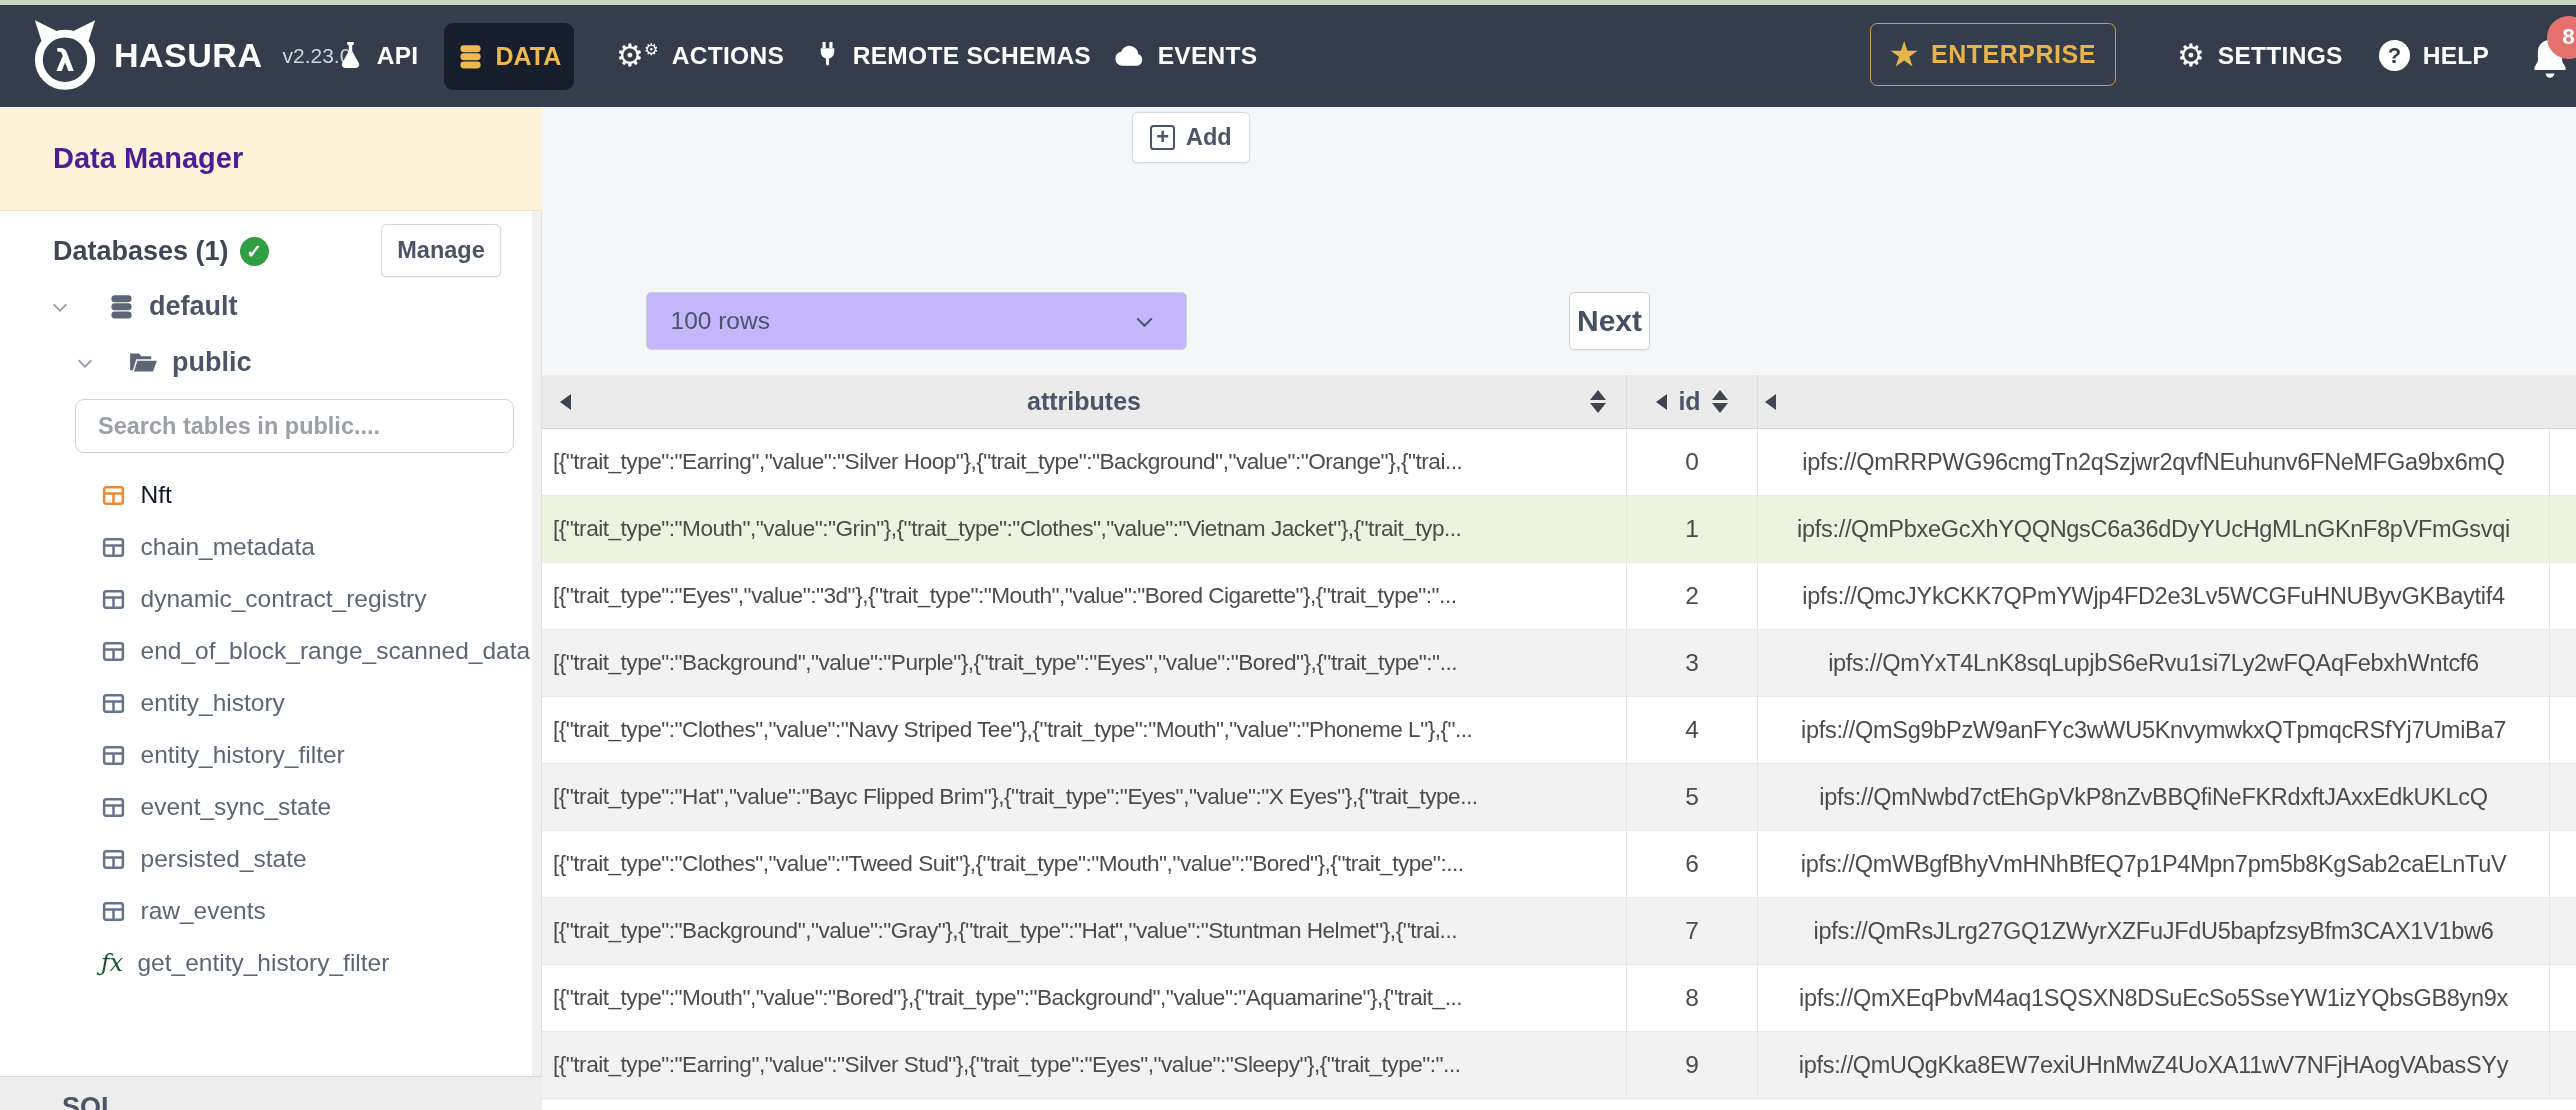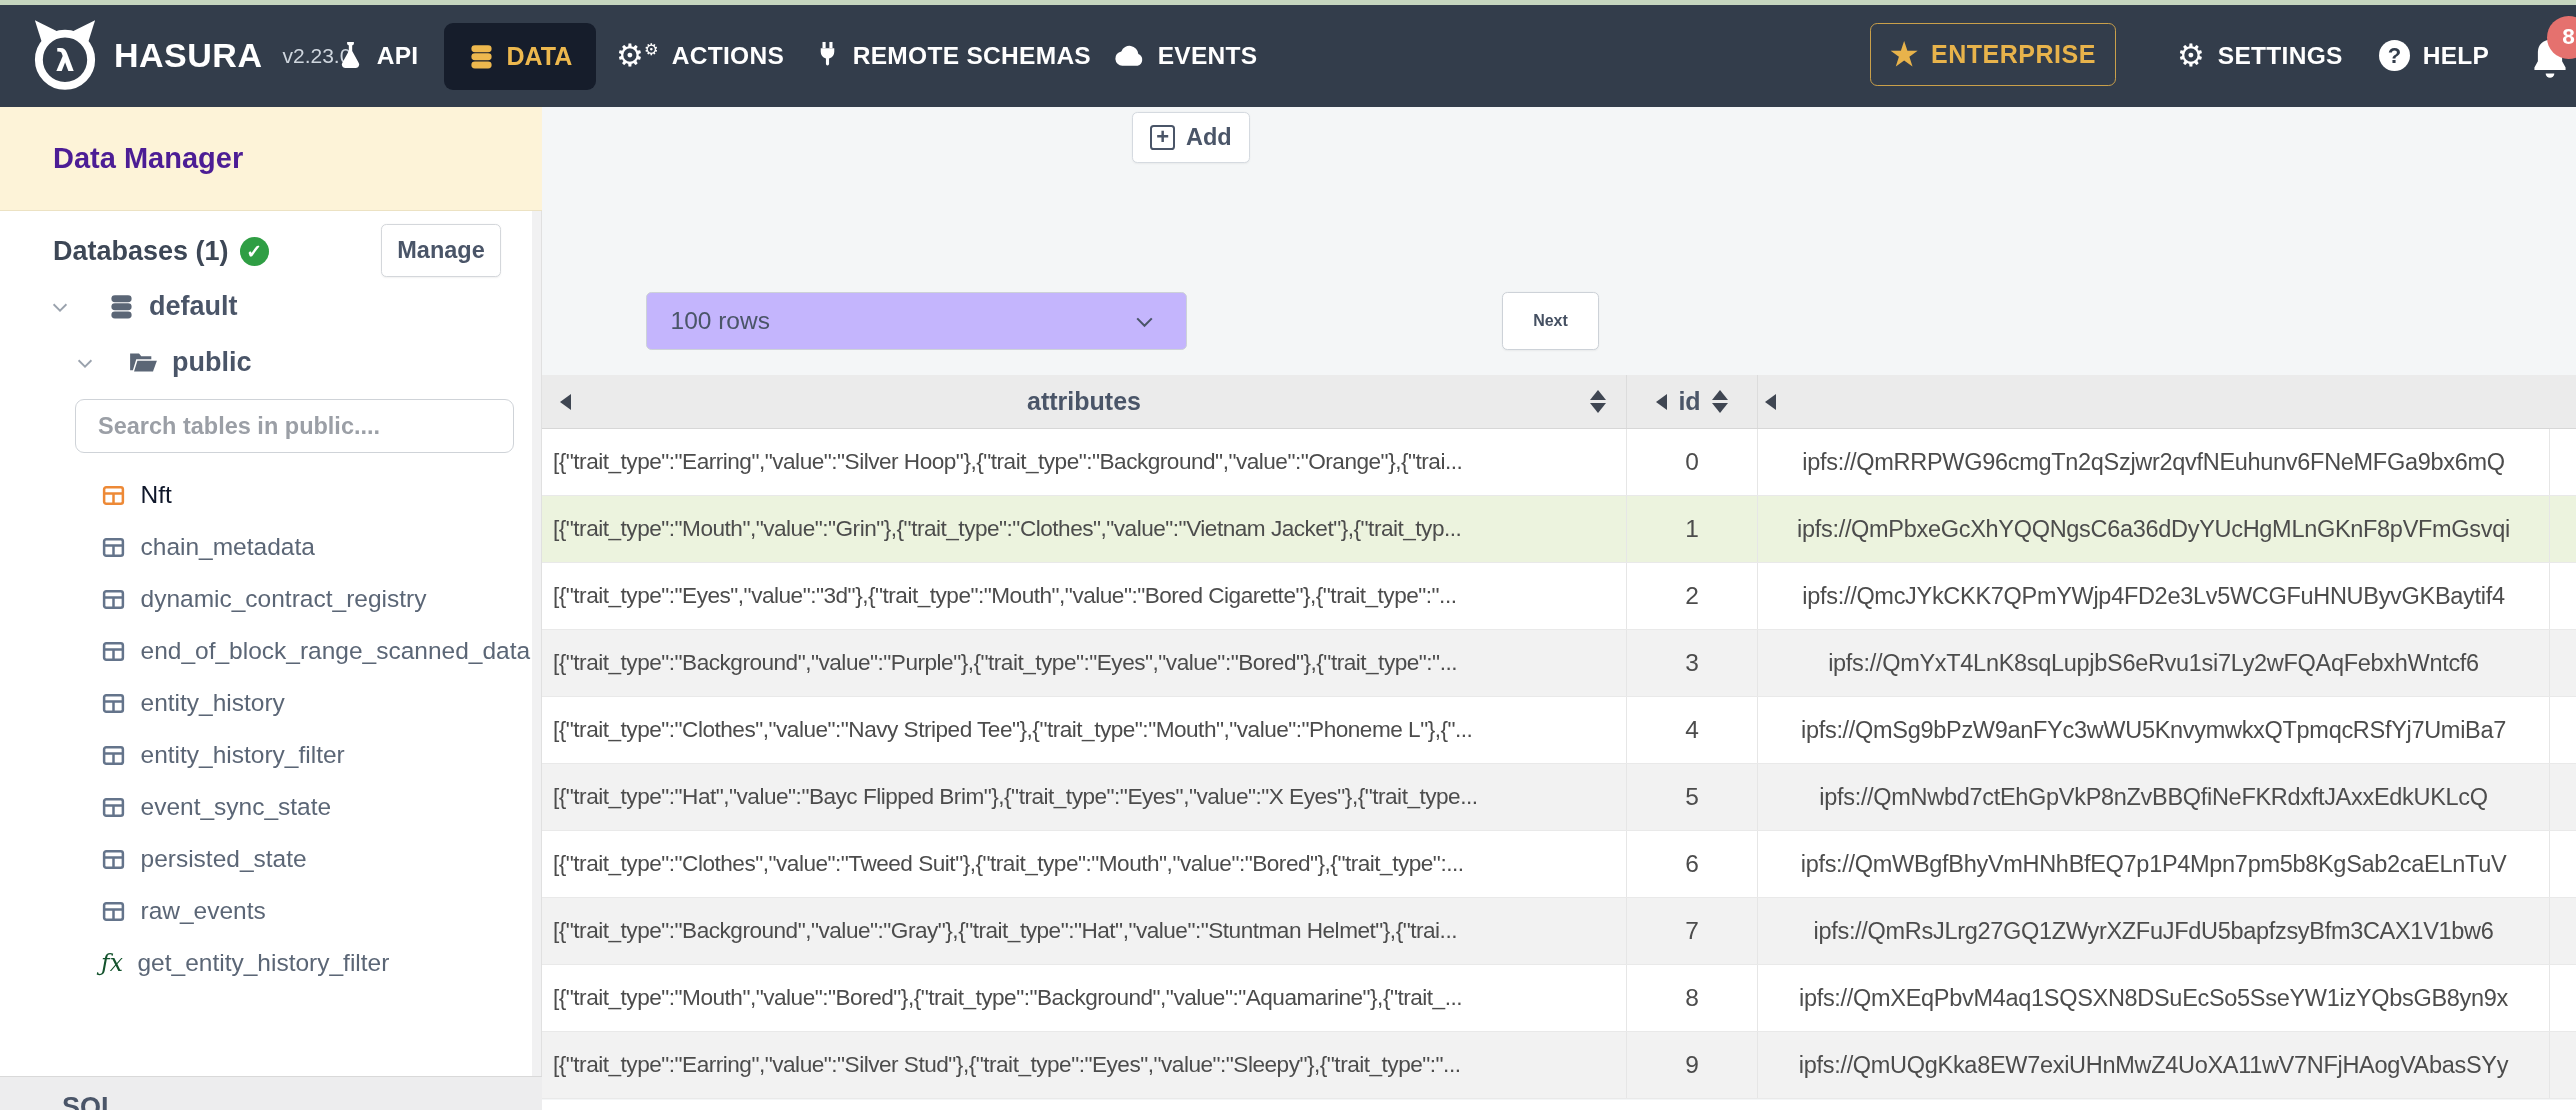--- a/index.html
+++ b/index.html
@@ -10,21 +10,21 @@
   
   #top-strip { position:absolute; left:0; top:0; width:2576px; height:4.5px; background:#c6d6bf; }
   #navbar { position:absolute; left:0; top:4.5px; width:2576px; height:102px; background:#333d4b; }
   .nav-item { position:absolute; top:0; height:102px; display:flex; align-items:center; gap:12.7px;
     color:#fff; font-weight:bold; font-size:24.5px; letter-spacing:0.3px; cursor:pointer; }
   .nav-item svg { display:block; }
   #brand { position:absolute; left:114px; top:0; height:102px; display:flex; align-items:center; gap:20px; }
   #brand .brand-name { color:#fff; font-weight:bold; font-size:34px; letter-spacing:0.5px; }
   #brand .brand-version { color:#cfd6de; font-size:21px; font-weight:normal; }
   #logo { position:absolute; left:27px; top:12.7px; width:76px; height:76px; }
-  #data-tab { position:absolute; left:444px; top:18px; width:152px; height:67px; background:#161d2b;
+  #data-tab { position:absolute; left:444px; top:18px; width:130px; height:67px; background:#161d2b;
     border-radius:9px; display:flex; align-items:center; justify-content:center; gap:11.8px;
     color:#edb84e; font-weight:bold; font-size:25px; cursor:pointer; }
   #enterprise-btn { position:absolute; left:1870px; top:18px; width:246px; height:63px;
     border:1.8px solid #caa04a; border-radius:7.2px; display:flex; align-items:center; justify-content:center;
     gap:12.7px; color:#e8b34b; font-weight:bold; font-size:25px; letter-spacing:0.5px; cursor:pointer; }
   .star-glyph { font-size:31px; color:#e8b34b; line-height:1; }
   .gear-glyph { font-size:31px; color:#fff; line-height:1; font-weight:normal; }
   .help-glyph { width:31px; height:31px; border-radius:50%; background:#fff; color:#333d4b;
     display:flex; align-items:center; justify-content:center; font-size:22px; font-weight:bold; }
   #bell { position:absolute; left:2529px; top:33px; }
@@ -72,23 +72,23 @@
     border:0.9px solid #d5dae0; border-radius:5.4px; box-shadow:0 0.9px 1.8px rgba(0,0,0,.05);
     display:flex; align-items:center; justify-content:center; gap:11px; font-size:23.5px; font-weight:bold;
     color:#4a5568; cursor:pointer; }
   .add-icon { width:24.5px; height:24.5px; border:2.3px solid #4a5568; border-radius:3.6px; position:relative; }
   .add-icon::before { content:"+"; position:absolute; left:50%; top:50%; transform:translate(-50%,-54%);
     font-size:22px; font-weight:bold; color:#4a5568; }
   #rows-select { position:absolute; left:646px; top:292px; width:541px; height:58px; background:#c4b5fd;
     border:0.9px solid #cdd2d8; border-radius:5.4px; display:flex; align-items:center; cursor:pointer; }
   #rows-select .select-value { margin-left:23.5px; font-size:24.5px; color:#4a5568; }
   #rows-select .chev { position:absolute; right:29px; top:16.3px; color:#4a5568; }
-  #next-btn { position:absolute; left:1502px; top:292px; width:97px; height:58px; background:#fff;
+  #next-btn { position:absolute; left:1569px; top:292px; width:81px; height:58px; background:#fff;
     border:0.9px solid #cdd2d8; border-radius:5.4px; box-shadow:0 0.9px 1.8px rgba(0,0,0,.05);
-    display:flex; align-items:center; justify-content:center; font-size:16px; font-weight:bold;
+    display:flex; align-items:center; justify-content:center; font-size:30px; font-weight:bold;
     color:#455062; cursor:pointer; }
 
   
   #grid { position:absolute; left:542px; top:375px; width:2034px; }
   .g-row { display:flex; width:2034px; height:67px; background:#fff; border-bottom:0.9px solid #e9e9e9; }
   .g-row.alt { background:#f2f2f2; }
   .g-row.hl { background:#ecf3de; }
   #grid-header { display:flex; width:2034px; height:54px; background:#ebebeb; border-bottom:1.8px solid #d7d7d7; }
   .h-cell { display:flex; align-items:center; border-right:0.9px solid #dcdcdc; position:relative; }
   .h-attr { width:1085px; }

